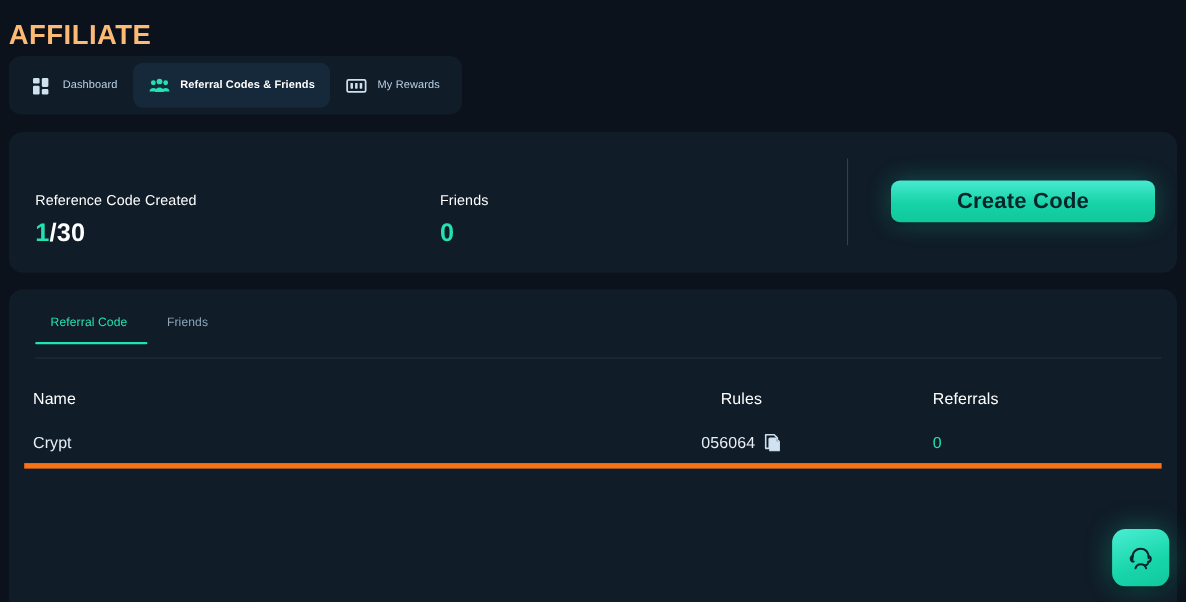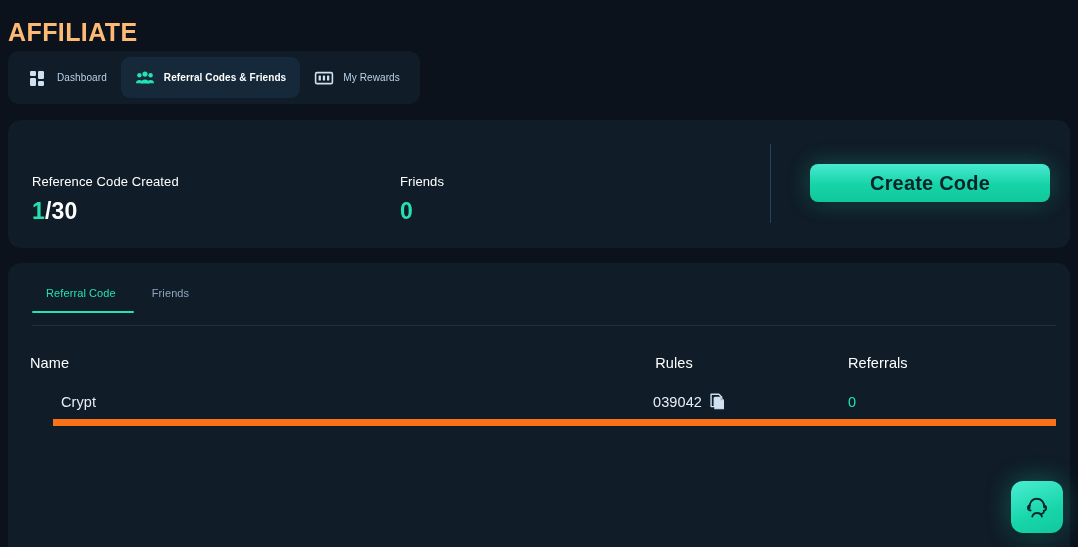--- a/index.html
+++ b/index.html
@@ -154,21 +154,21 @@
     top: 79px;
   }
   .trow {
     display: flex;
     align-items: center;
     height: 42px;
     padding: 0 8px;
     gap: 32px;
   }
   .trow.head { height: 42px; }
-  .trow.body { height: 42px; border-bottom: 7px solid #f97316; margin-left: 31px; }
+  .trow.body { height: 42px; border-bottom: 5px solid #f97316; }
   .c-name { flex: 0 0 470px; text-align: left; }
   .c-code { flex: 1; text-align: center; }
   .c-ref  { flex: 0 0 200px; text-align: left; padding-right: 10px; }
 
   .th { font-size: 14.5px; color: #ffffff; font-weight: normal; letter-spacing: 0.1px; }
   .td { font-size: 14.5px; color: #e8eef5; letter-spacing: 0.1px; }
   .td.teal { color: #22e3b2; }
 
   .code-cell {
     display: inline-flex;
@@ -272,21 +272,21 @@
     <div class="trow head">
       <div class="c-name th">Name</div>
       <div class="c-code th">Rules</div>
       <div class="c-ref th">Referrals</div>
     </div>
 
     <div class="trow body">
       <div class="c-name td">Crypt</div>
       <div class="c-code">
         <span class="code-cell">
-          <span class="td">039042</span>
+          <span class="td">056064</span>
           <span class="copy-icon">
             <svg viewBox="0 0 18 18" xmlns="http://www.w3.org/2000/svg">
               <path d="M2.2 1.3h8.2l3.0 3.0v0.9H5.6V14.4H2.2z" fill="none" stroke="#cfe0ef" stroke-width="1.5" stroke-linejoin="round"></path>
               <path d="M6.2 4.6h6.0l3.1 3.1v9.0H6.2z" fill="#d3e2f0" stroke="#cfe0ef" stroke-width="1.2" stroke-linejoin="round"></path>
               <path d="M12.2 4.6v3.1h3.1z" fill="#9fb8cd"></path>
             </svg>
           </span>
         </span>
       </div>
       <div class="c-ref td teal">0</div>

